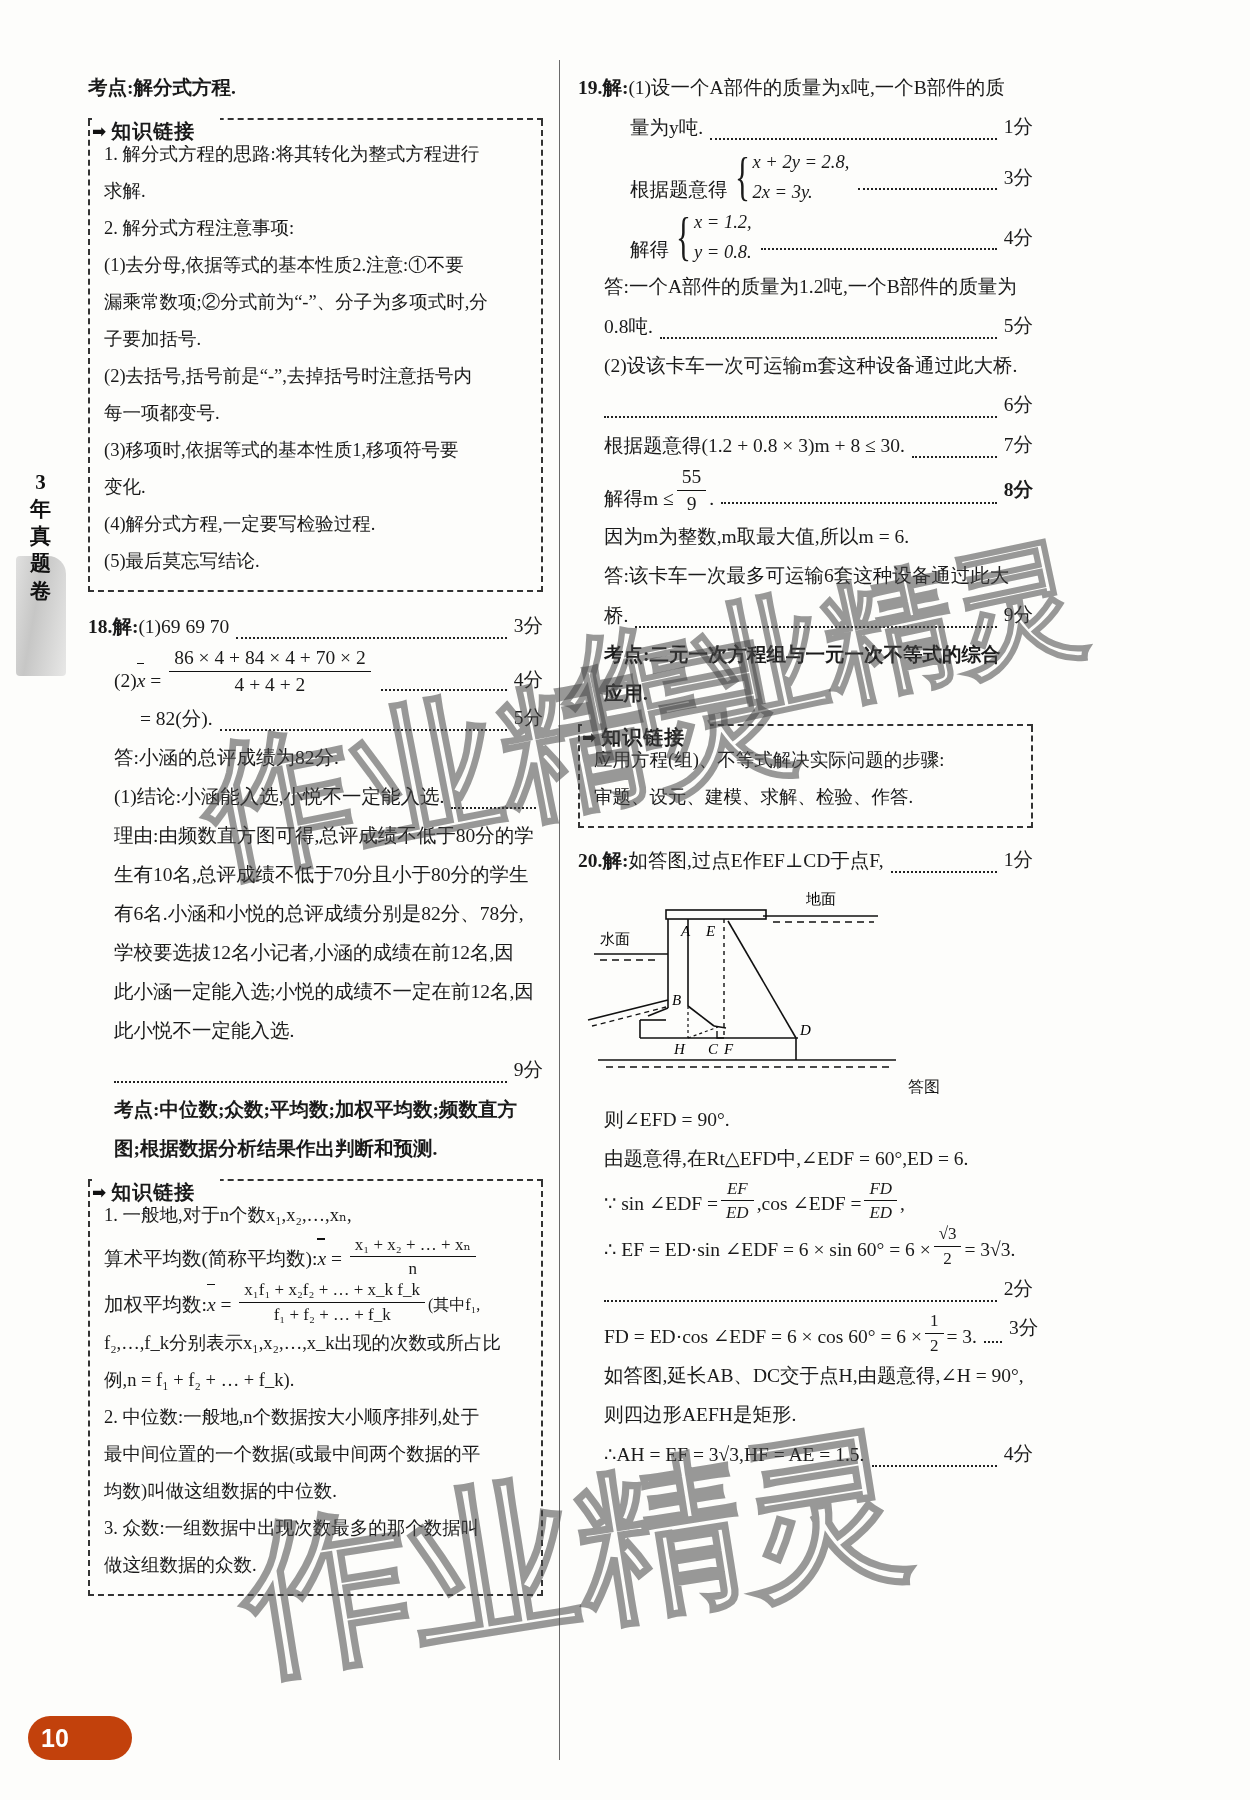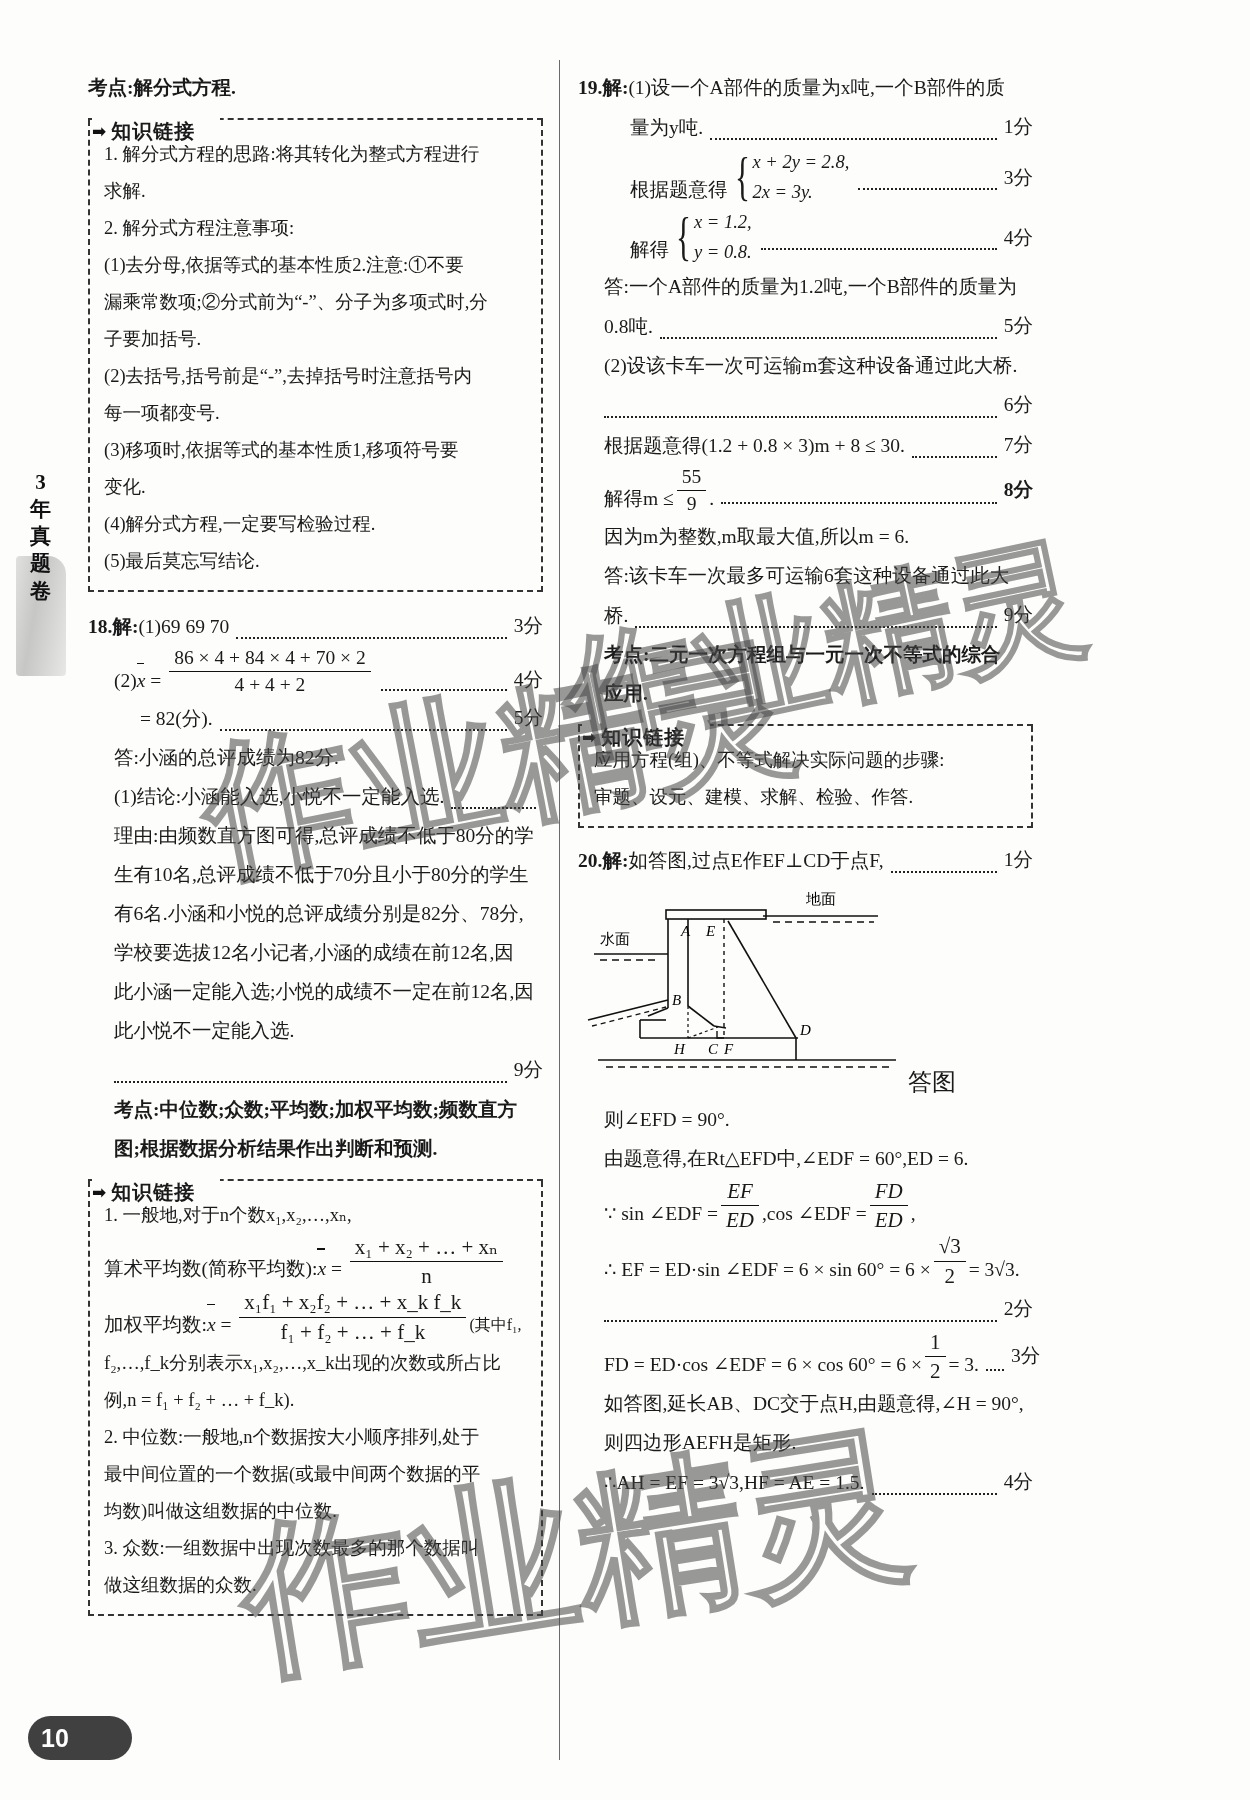--- a/index.html
+++ b/index.html
@@ -30,21 +30,21 @@
     background:linear-gradient(100deg,#c9c9c9 0%,#9a9a9a 40%,#d6d6d6 100%);
     border-radius:4px 18px 4px 4px;
     opacity:.55;
     z-index:-1;
   }
 
   
   .page-num{
     position:absolute;left:28px;bottom:40px;
     width:104px;height:44px;
-    background:#404040;border-radius:22px;
+    background:#c2410c;border-radius:22px;
     display:flex;align-items:center;
     z-index:6;
   }
   .page-num span{
     color:#fff;font-size:25px;font-weight:bold;
     padding-left:13px;font-family:"Liberation Sans",sans-serif;
   }
 
   
   .col{position:absolute;top:68px;width:455px;}
@@ -102,33 +102,33 @@
   .kl-body .line{font-size:18.5px;line-height:37px;}
   .kl-mask{
     position:absolute;left:2px;top:-2px;height:4px;width:128px;background:#fdfdfb;z-index:2;
   }
 
   
   .frac{display:inline-flex;flex-direction:column;vertical-align:-0.55em;
         text-align:center;margin:0 3px;}
   .frac .num{border-bottom:1.6px solid #111;padding:0 5px 1px 5px;line-height:1.25;}
   .frac .den{padding:1px 5px 0 5px;line-height:1.25;}
-  .fsm{font-size:21px;}
+  .fsm{font-size:17px;}
 
   
   .sys{display:inline-flex;align-items:center;vertical-align:middle;margin:0 2px;}
   .sys .brace{
     font-size:52px;line-height:0.8;font-weight:300;
     transform:scaleX(.6);margin-right:-2px;
   }
   .sys .eqs{display:inline-flex;flex-direction:column;line-height:30px;font-size:18.5px;}
 
   
   .figwrap{margin:8px 0 2px 0;display:flex;flex-direction:row;align-items:flex-end;}
-  .figcap{font-size:24px;margin-top:2px;}
+  .figcap{font-size:16px;margin-top:2px;}
 
   
   .wm{
     position:absolute;z-index:5;pointer-events:none;
     font-family:"Liberation Sans","DejaVu Sans",sans-serif;
     font-weight:bold;
     color:transparent;
     -webkit-text-stroke:2px rgba(70,70,70,.55);
     white-space:nowrap;
   }

